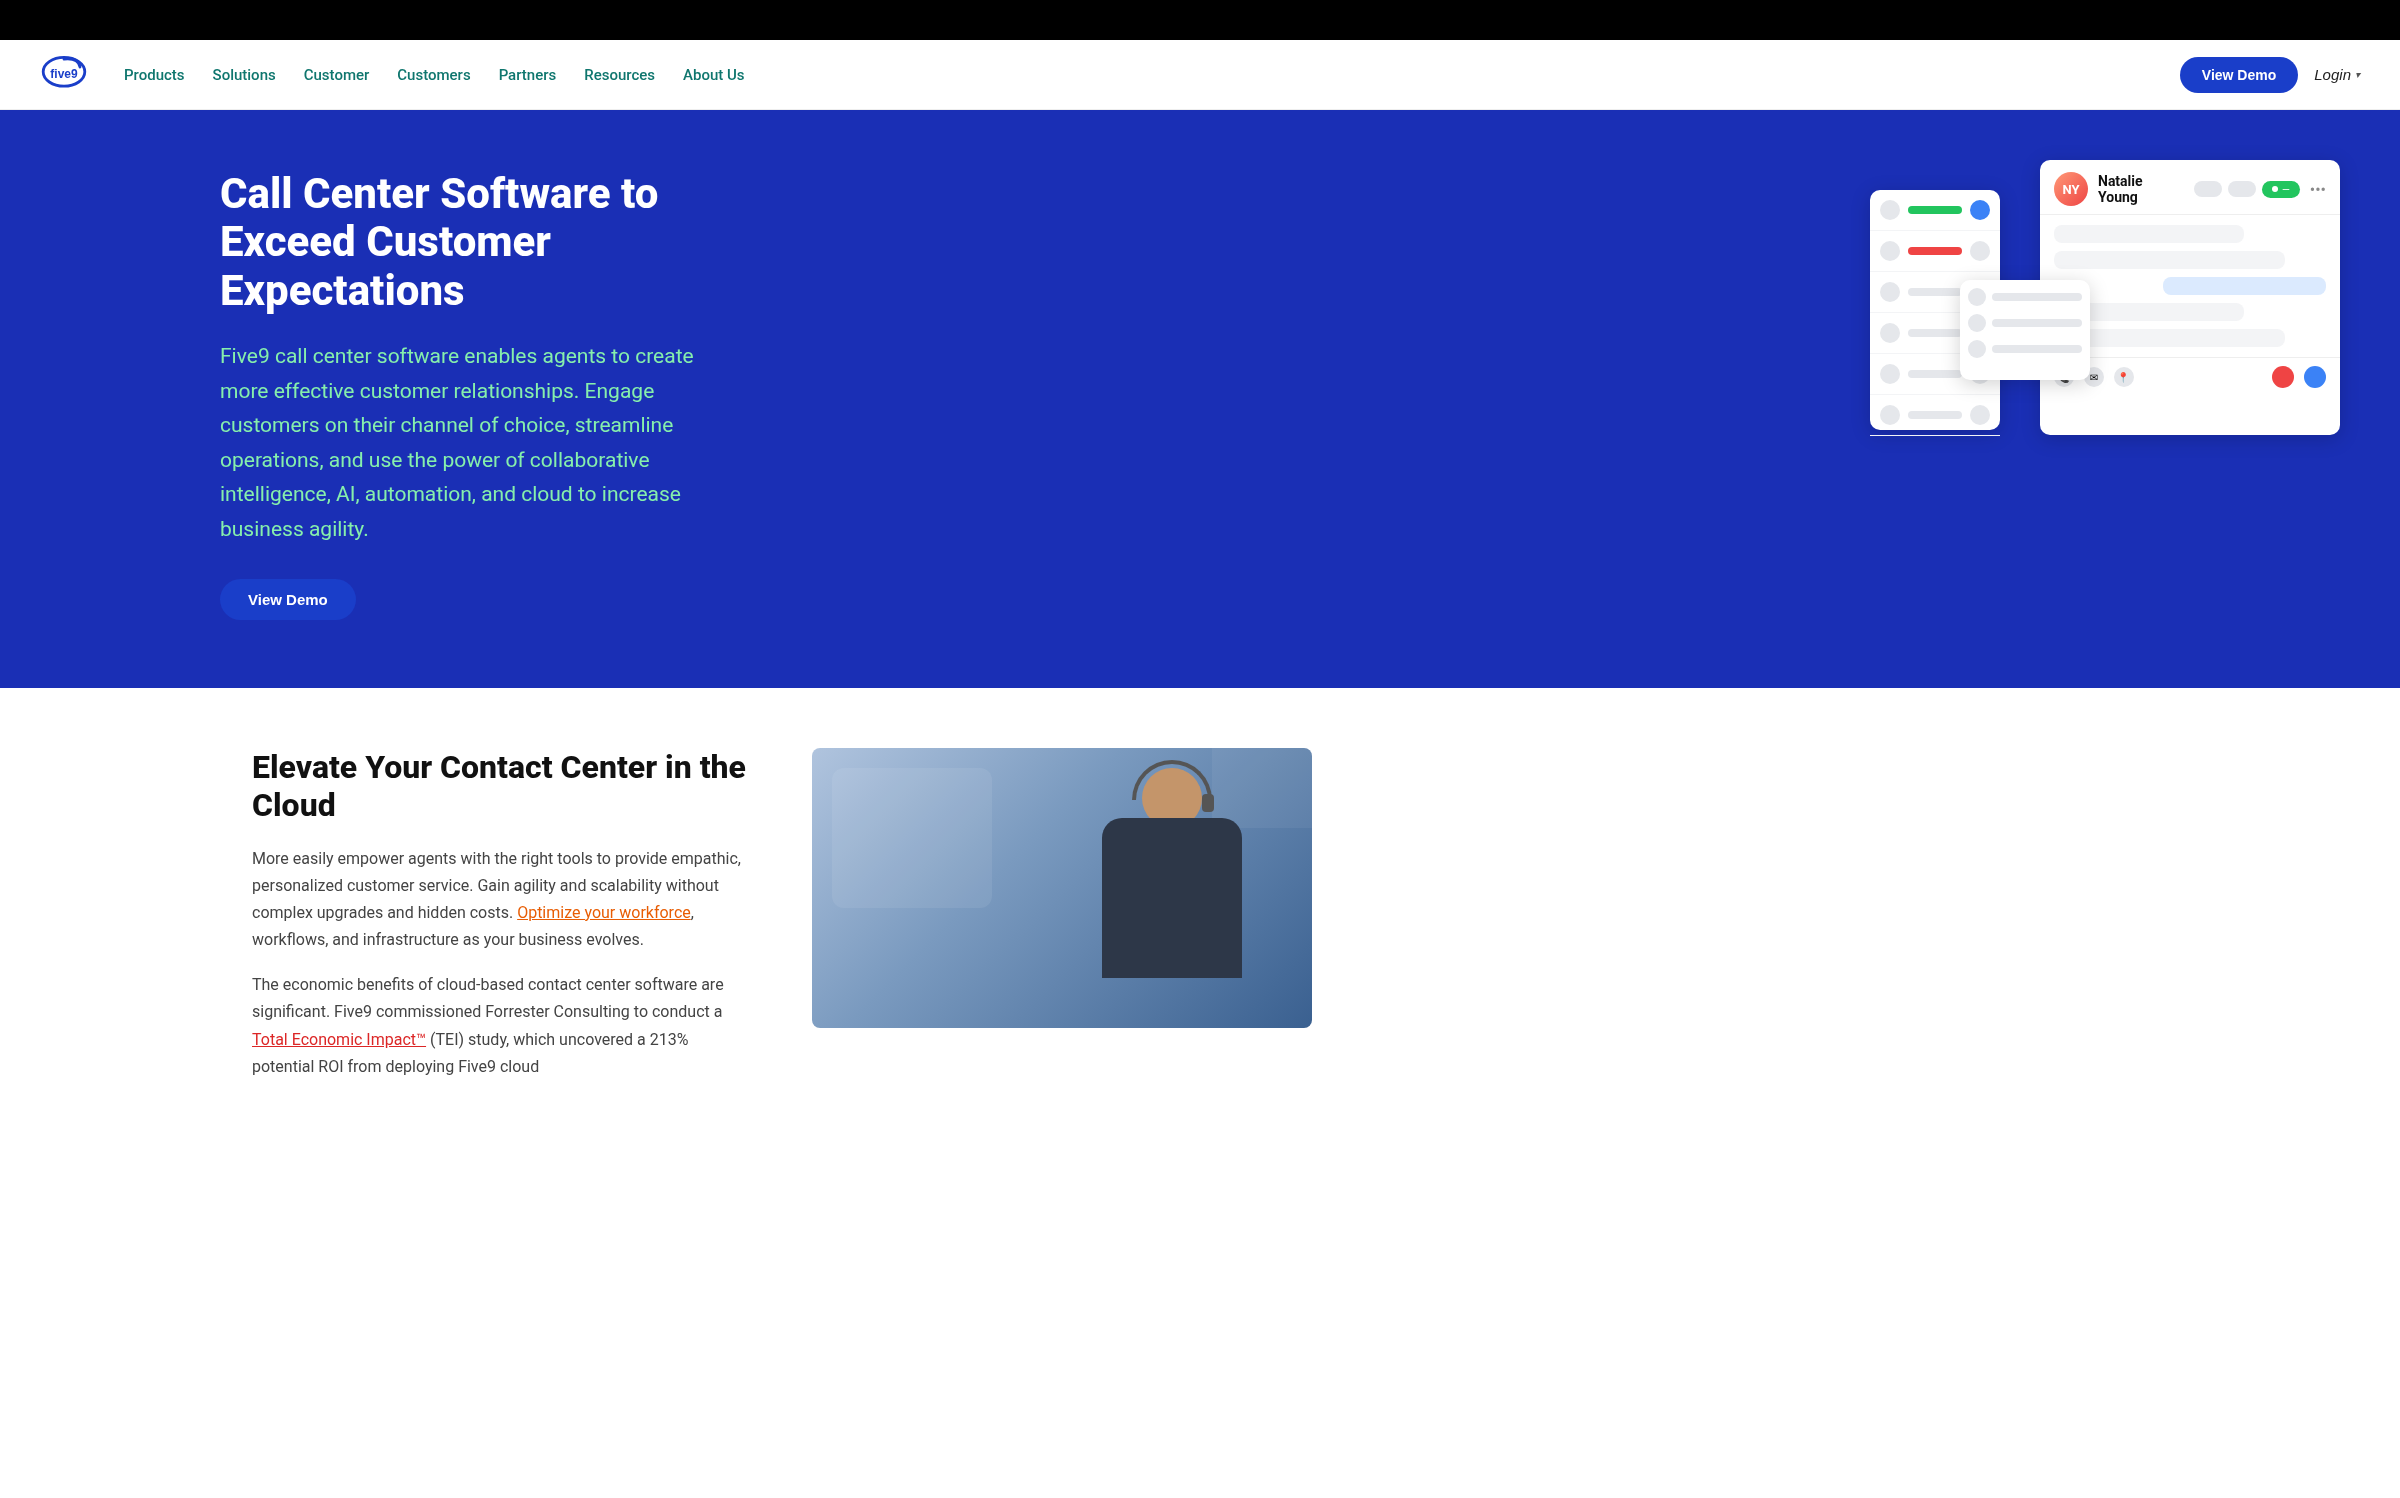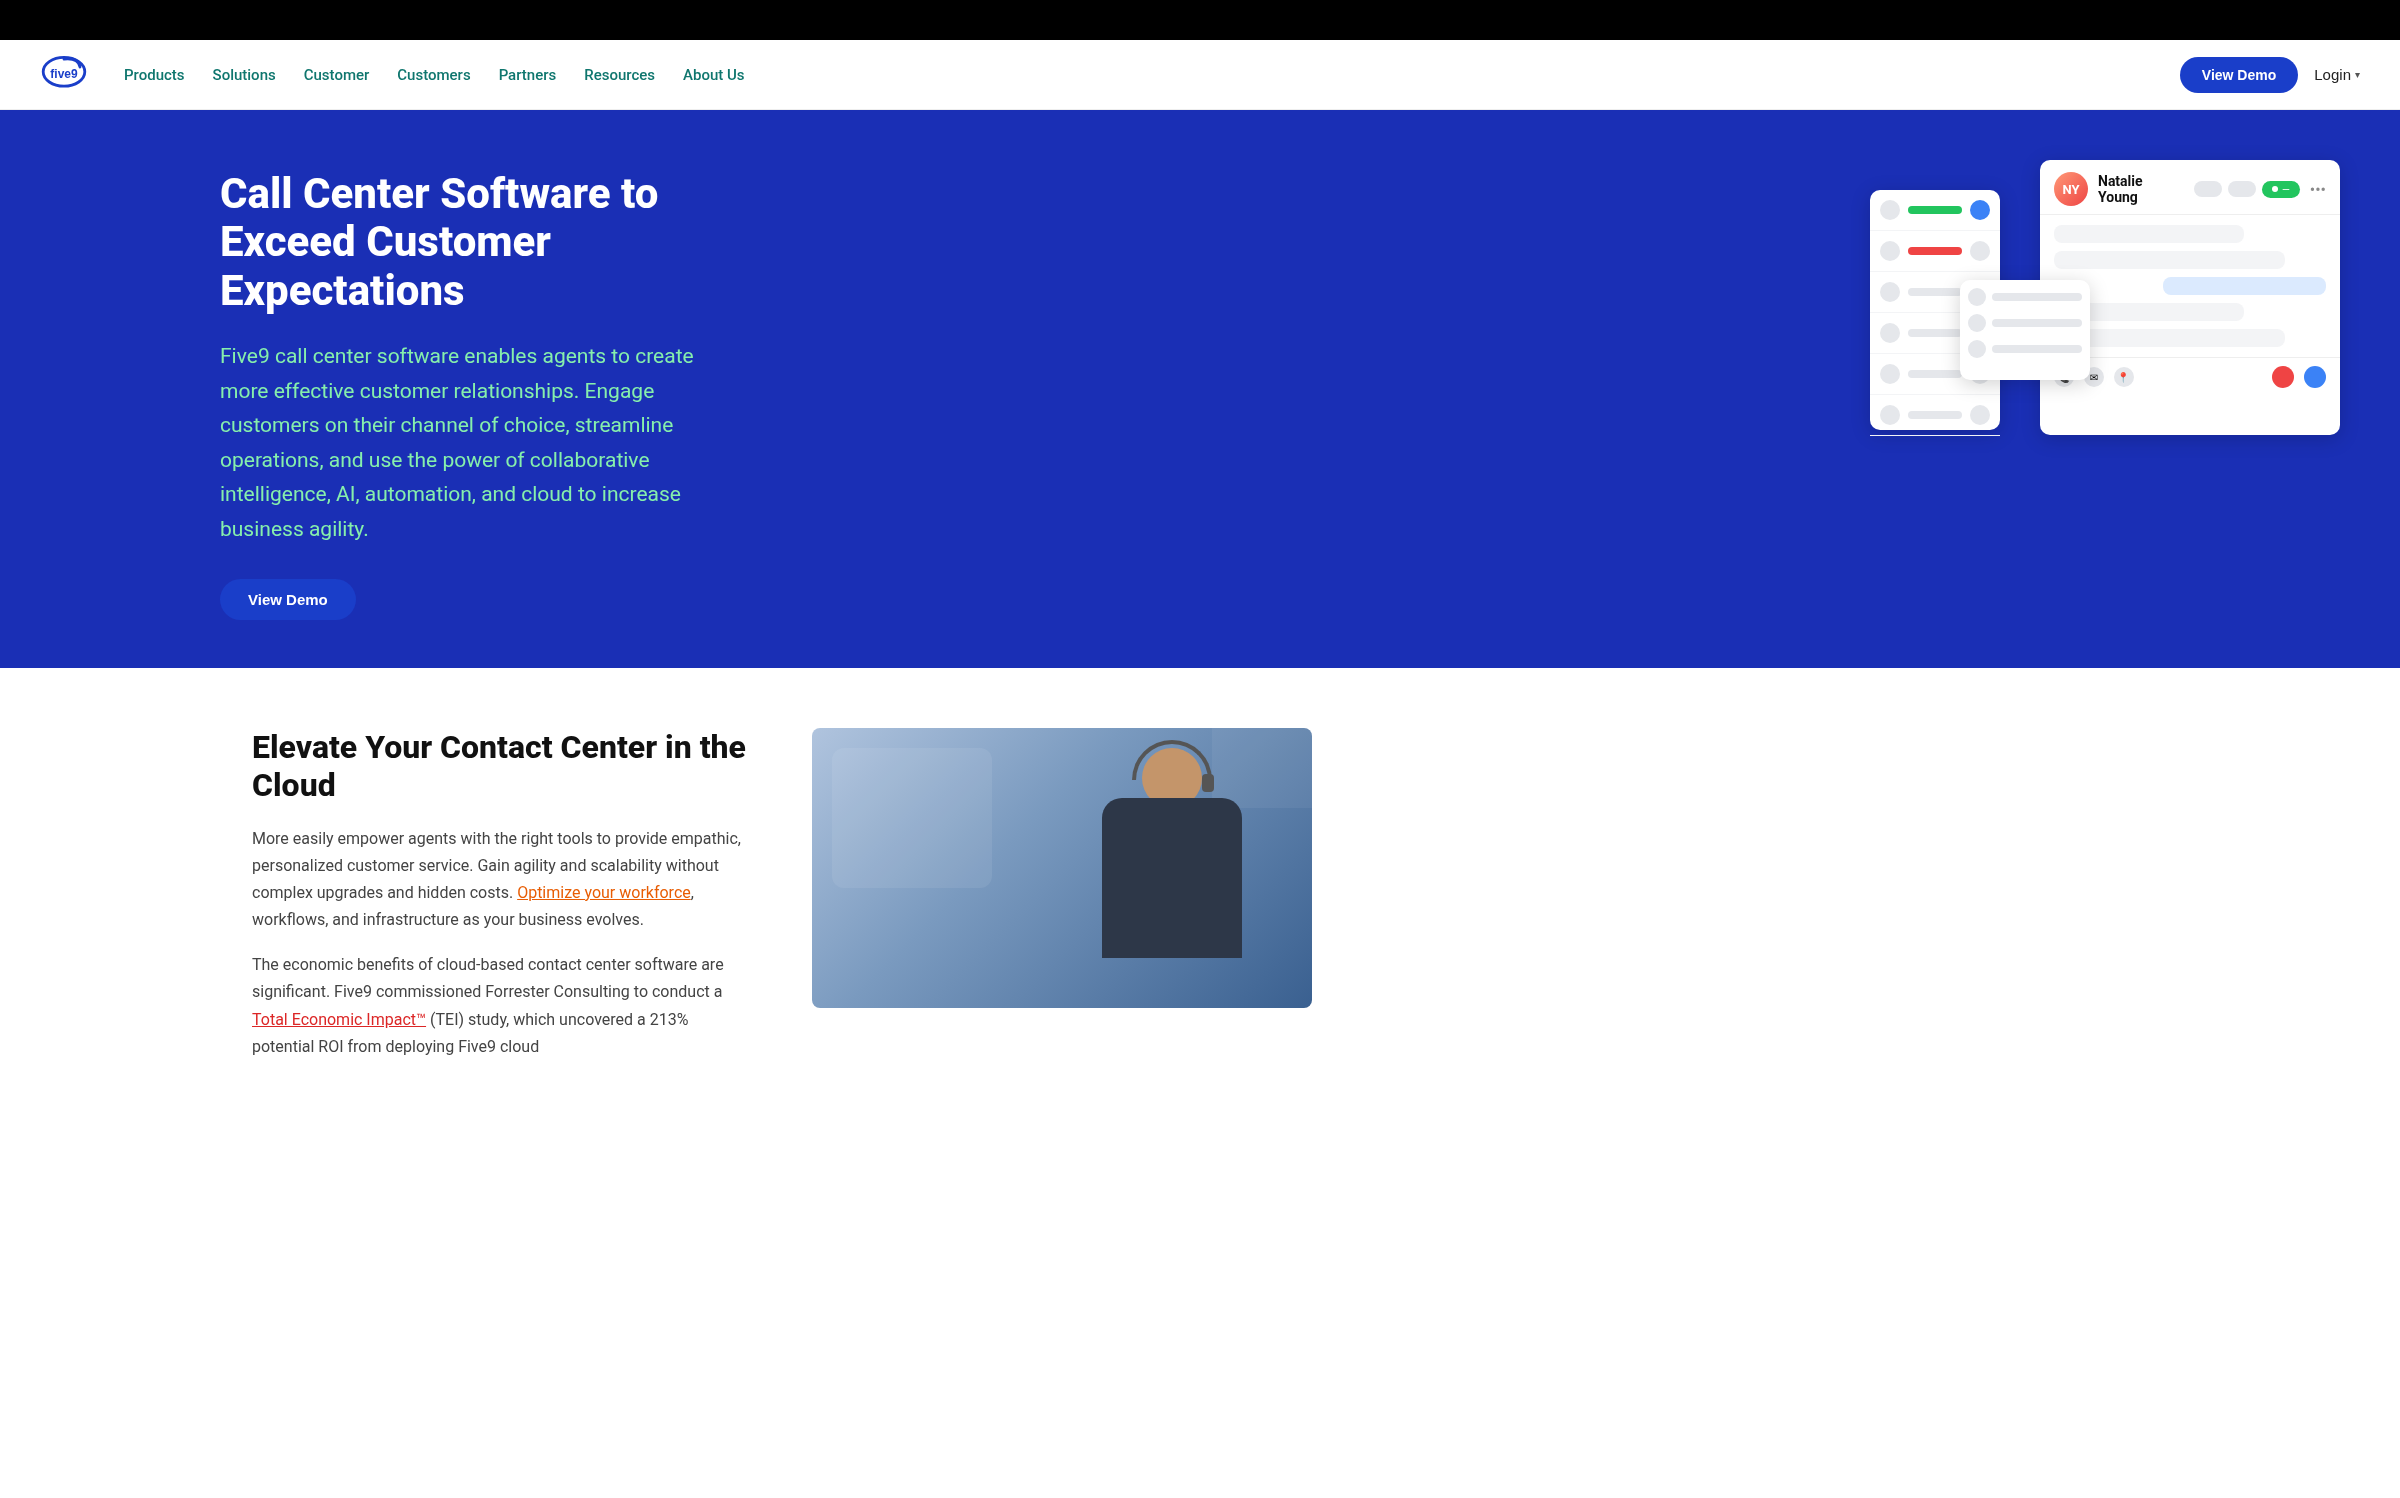--- a/index.html
+++ b/index.html
@@ -69,33 +69,34 @@
     .btn-login {
       background: transparent;
       border: none;
       font-size: 15px;
       font-weight: 500;
       cursor: pointer;
       color: #222;
       display: flex;
       align-items: center;
       gap: 4px;
+      font-style: italic;
     }
     .chevron-icon {
       font-size: 10px;
       color: #555;
     }
 
     
     .hero {
       background: #1a2fb5;
       min-height: 360px;
       display: flex;
       align-items: center;
-      padding: 60px 40px 48px 220px;
+      padding: 60px 40px 68px 220px;
       position: relative;
       overflow: hidden;
     }
     .hero-content {
       max-width: 520px;
       z-index: 2;
     }
     .hero-title {
       font-size: 42px;
       font-weight: 800;

